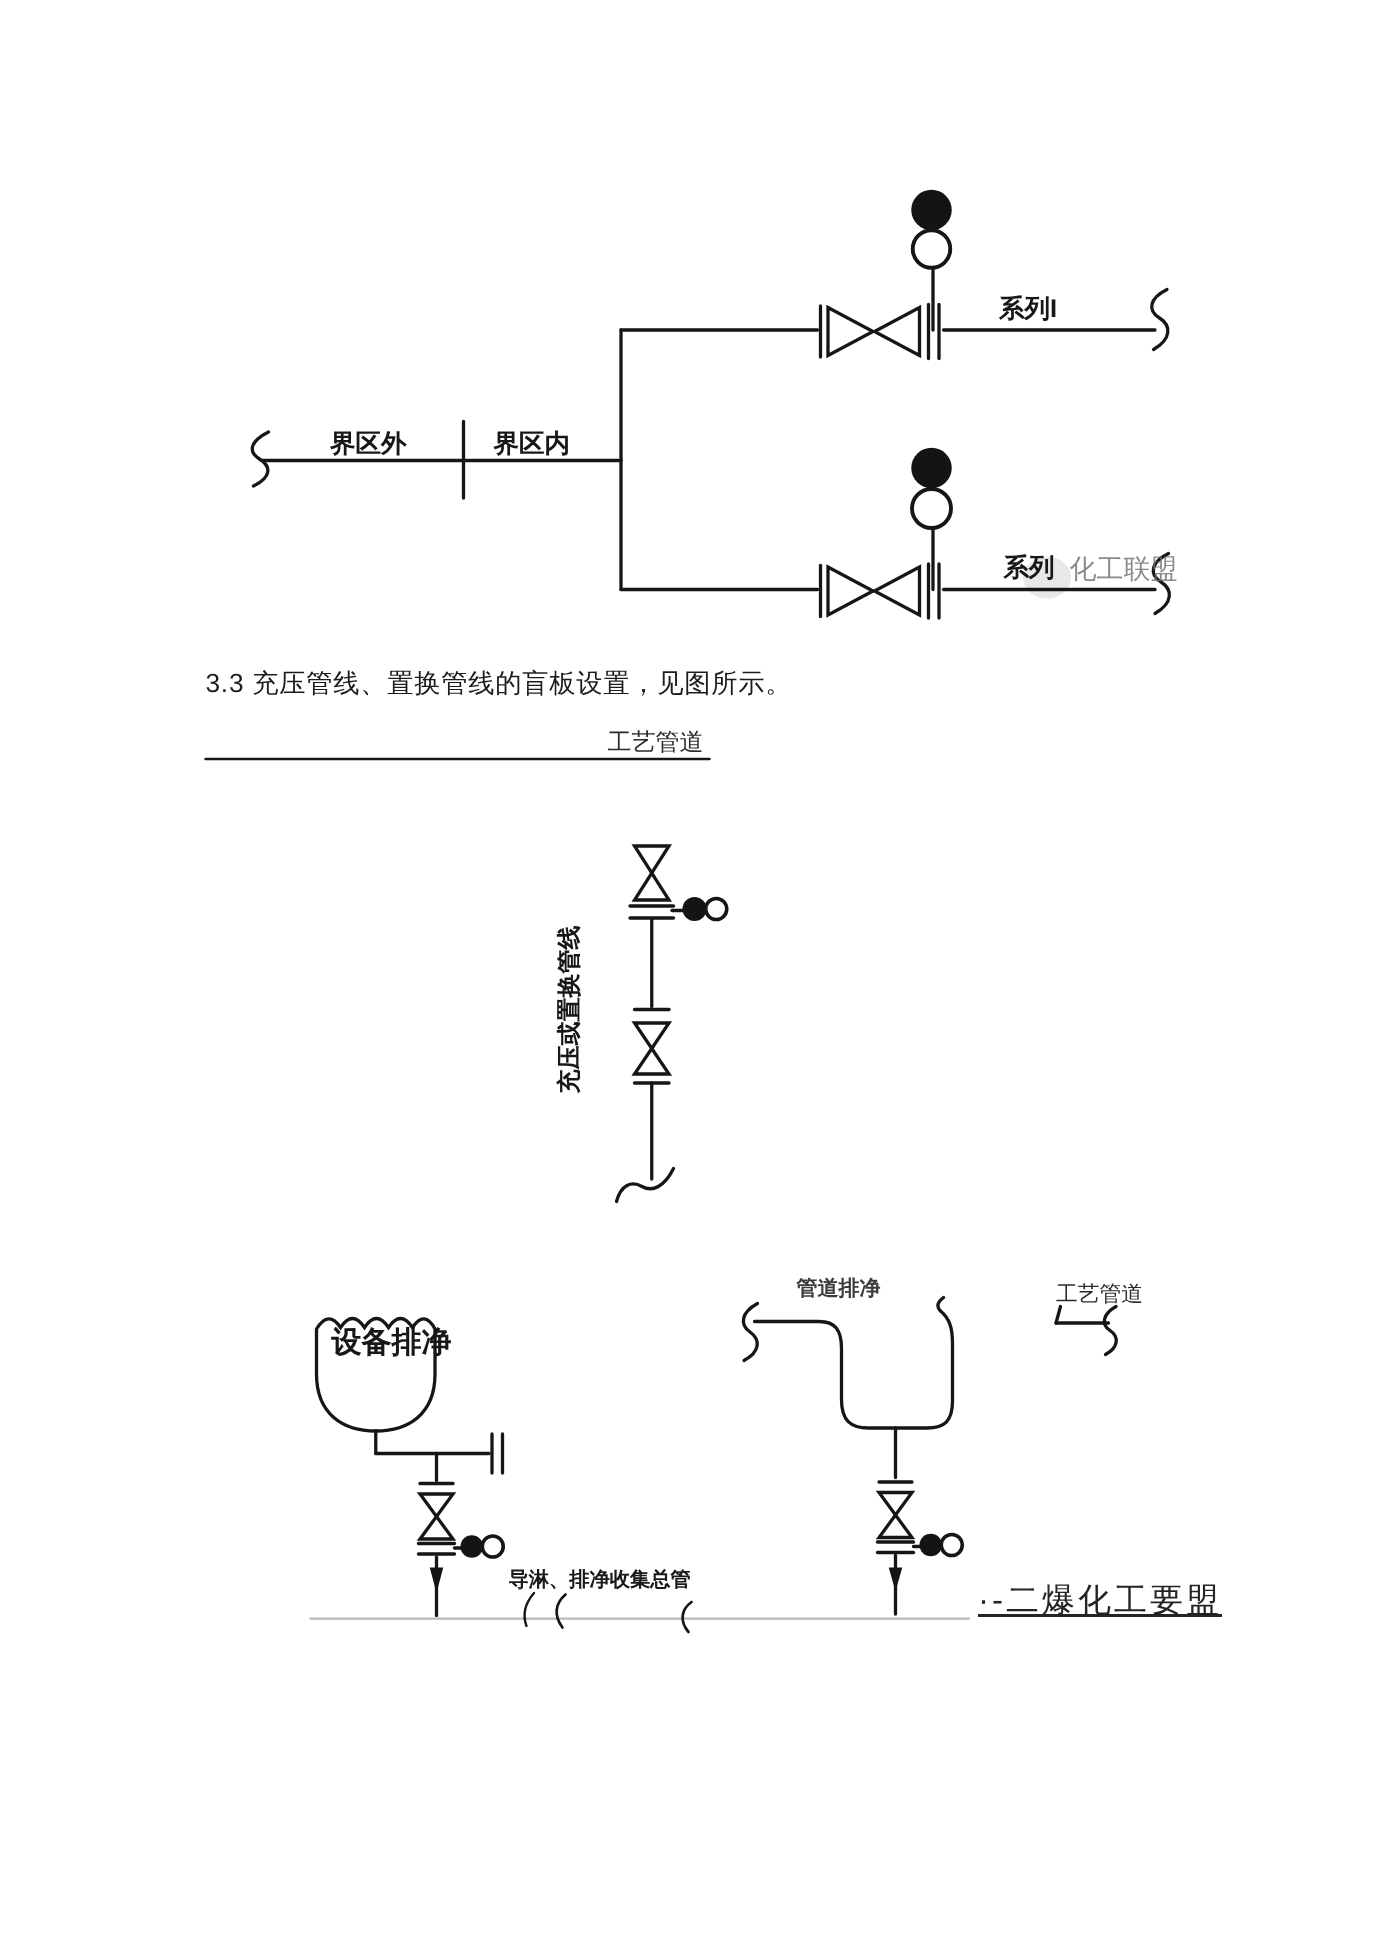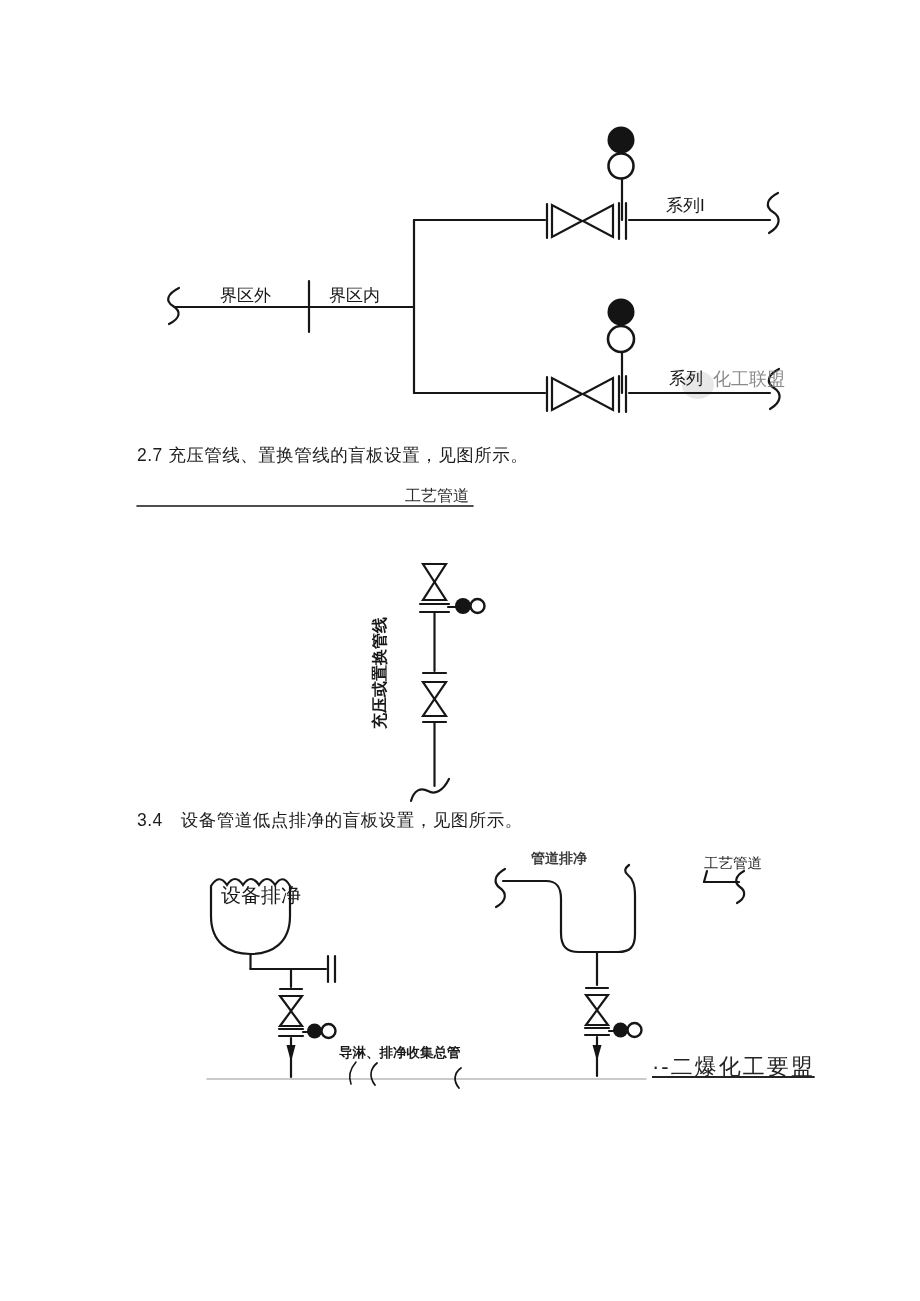--- a/index.html
+++ b/index.html
@@ -3,21 +3,21 @@
 <meta charset="utf-8">
 <style>
   html,body{margin:0;padding:0;background:#fff;}
   .page{
     position:relative;width:920px;height:1301px;background:#ffffff;
     font-family:"Liberation Sans","DejaVu Sans",sans-serif;color:#1d1d1d;overflow:hidden;
   }
   .lineart{position:absolute;left:0;top:0;width:920px;height:1301px;}
   .lbl{position:absolute;white-space:nowrap;line-height:1.15;}
   .para{position:absolute;font-size:17.5px;color:#1c1c1c;letter-spacing:0.5px;}
-  .diag-label{font-weight:normal;font-size:17px;color:#171717;}
+  .diag-label{font-weight:bold;font-size:17px;color:#171717;}
   .diag-label-sm{font-weight:bold;font-size:14px;color:#3c3c3c;}
   .rule-label{font-size:16px;color:#2b2b2b;}
   .vert-label{
     position:absolute;left:380px;top:673px;
     transform:translate(-50%,-50%) rotate(-90deg);
     font-weight:bold;font-size:16px;color:#171717;white-space:nowrap;
   }
   .wm-top{font-weight:normal;font-size:18px;color:#6e6e6e;opacity:.8;}
   .wm-bottom{font-size:22px;letter-spacing:2px;color:#242424;text-decoration:underline;}
   .header-label{font-weight:bold;font-size:13.5px;color:#1a1a1a;text-align:right;}
@@ -131,26 +131,25 @@
       <path stroke-width="1.8" d="M 461 1068 C 454 1073 453 1081 459 1088"></path>
     </g>
   </svg>
 
   <div class="lbl diag-label" style="left:220px;top:286px;">界区外</div>
   <div class="lbl diag-label" style="left:329px;top:286px;">界区内</div>
   <div class="lbl diag-label" style="left:666px;top:196px;">系列I</div>
   <div class="lbl diag-label" style="left:669px;top:369px;">系列</div>
   <div class="lbl wm-top" style="left:713px;top:369px;">化工联盟</div>
 
-  <div class="para" style="left:137px;top:443px;">2.7 充压管线、置换管线的盲板设置，见图所示。</div>
+  <div class="para" style="left:137px;top:443px;">3.3 充压管线、置换管线的盲板设置，见图所示。</div>
 
   <div class="lbl rule-label" style="left:405px;top:487px;">工艺管道</div>
   <div class="vert-label">充压或置换管线</div>
 
-  <div class="para" style="left:137px;top:808px;">3.4　设备管道低点排净的盲板设置，见图所示。</div>
 
   <div class="lbl diag-label" style="left:221px;top:884px;font-size:20px;">设备排净</div>
   <div class="lbl diag-label-sm" style="left:483px;top:850px;margin-left:48px;">管道排净</div>
   <div class="lbl" style="left:704px;top:855px;font-size:14.5px;color:#2b2b2b;">工艺管道</div>
   <div class="lbl header-label" style="left:339px;top:1045px;">导淋、排净收集总管</div>
   <div class="lbl wm-bottom" style="left:652px;top:1054px;">·-二爆化工要盟</div>
 
 </div>
 
 </body></html>

